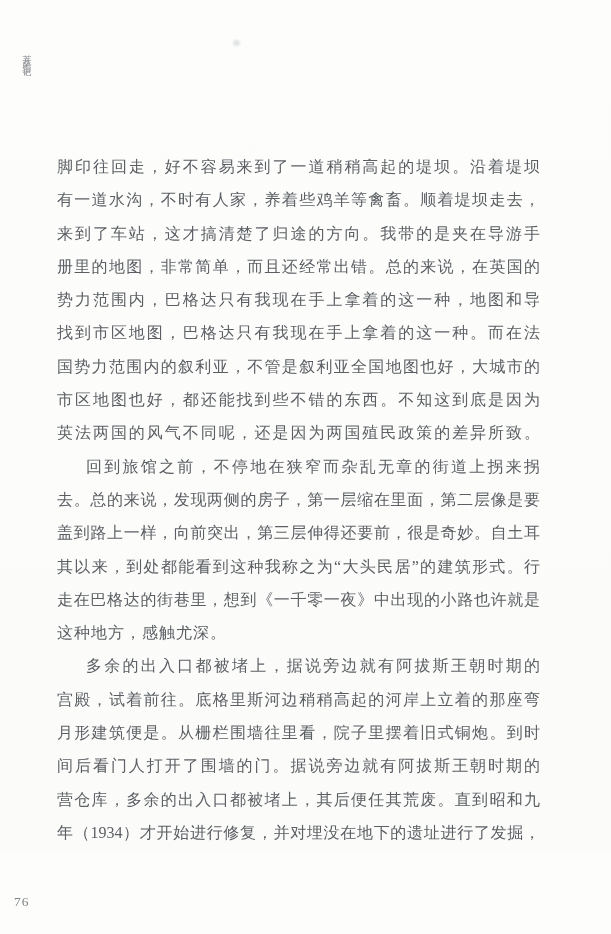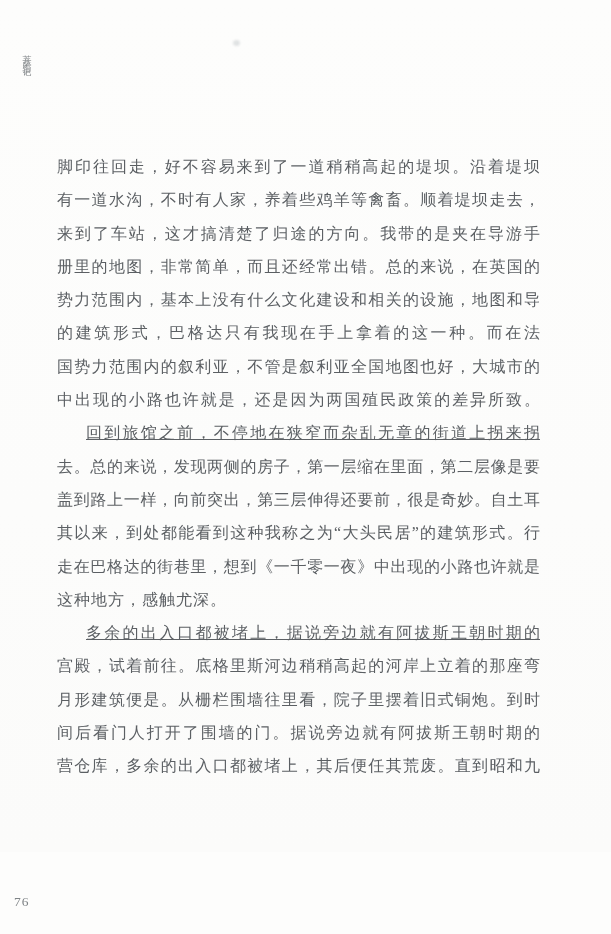--- a/index.html
+++ b/index.html
@@ -51,21 +51,21 @@
     height: 33.3px;
     line-height: 33.3px;
     font-size: 16px;
     color: #5b5f63;
     text-align: justify;
     text-align-last: justify;
     text-justify: inter-character;
     white-space: nowrap;
     -webkit-font-smoothing: antialiased;
   }
-  .line.indent { padding-left: 29px; text-decoration: underline; }
+  .line.indent { padding-left: 29px; }
   .line.short {
     text-align: center;
     text-align-last: left;
     letter-spacing: 1px;
   }
   .page-number {
     position: absolute;
     left: 14px;
     top: 892px;
     font-size: 13.5px;
@@ -81,32 +81,34 @@
 
   <div class="margin-title">菩萨蛮记</div>
 
   <div class="smudge"></div>
 
   <div class="text-block">
     <p class="line">脚印往回走，好不容易来到了一道稍稍高起的堤坝。沿着堤坝</p>
     <p class="line">有一道水沟，不时有人家，养着些鸡羊等禽畜。顺着堤坝走去，</p>
     <p class="line">来到了车站，这才搞清楚了归途的方向。我带的是夹在导游手</p>
     <p class="line">册里的地图，非常简单，而且还经常出错。总的来说，在英国的</p>
-    <p class="line">势力范围内，基本上没有什么文化建设和相关的设施，地图和导</p>
-    <p class="line">的建筑形式，巴格达只有我现在手上拿着的这一种。而在法</p>
+    <p class="line">势力范围内，巴格达只有我现在手上拿着的这一种，地图和导</p>
+    <p class="line">找到市区地图，巴格达只有我现在手上拿着的这一种。而在法</p>
     <p class="line">国势力范围内的叙利亚，不管是叙利亚全国地图也好，大城市的</p>
-    <p class="line">中出现的小路也许就是，还是因为两国殖民政策的差异所致。</p>
+    <p class="line">市区地图也好，都还能找到些不错的东西。不知这到底是因为</p>
+    <p class="line">英法两国的风气不同呢，还是因为两国殖民政策的差异所致。</p>
     <p class="line indent">回到旅馆之前，不停地在狭窄而杂乱无章的街道上拐来拐</p>
     <p class="line">去。总的来说，发现两侧的房子，第一层缩在里面，第二层像是要</p>
     <p class="line">盖到路上一样，向前突出，第三层伸得还要前，很是奇妙。自土耳</p>
     <p class="line">其以来，到处都能看到这种我称之为“大头民居”的建筑形式。行</p>
     <p class="line">走在巴格达的街巷里，想到《一千零一夜》中出现的小路也许就是</p>
     <p class="line short">这种地方，感触尤深。</p>
     <p class="line indent">多余的出入口都被堵上，据说旁边就有阿拔斯王朝时期的</p>
     <p class="line">宫殿，试着前往。底格里斯河边稍稍高起的河岸上立着的那座弯</p>
     <p class="line">月形建筑便是。从栅栏围墙往里看，院子里摆着旧式铜炮。到时</p>
     <p class="line">间后看门人打开了围墙的门。据说旁边就有阿拔斯王朝时期的</p>
     <p class="line">营仓库，多余的出入口都被堵上，其后便任其荒废。直到昭和九</p>
+    <p class="line">年（1934）才开始进行修复，并对埋没在地下的遗址进行了发掘，</p>
   </div>
 
   <div class="page-number">76</div>
 
 </div>
 
 </body></html>

